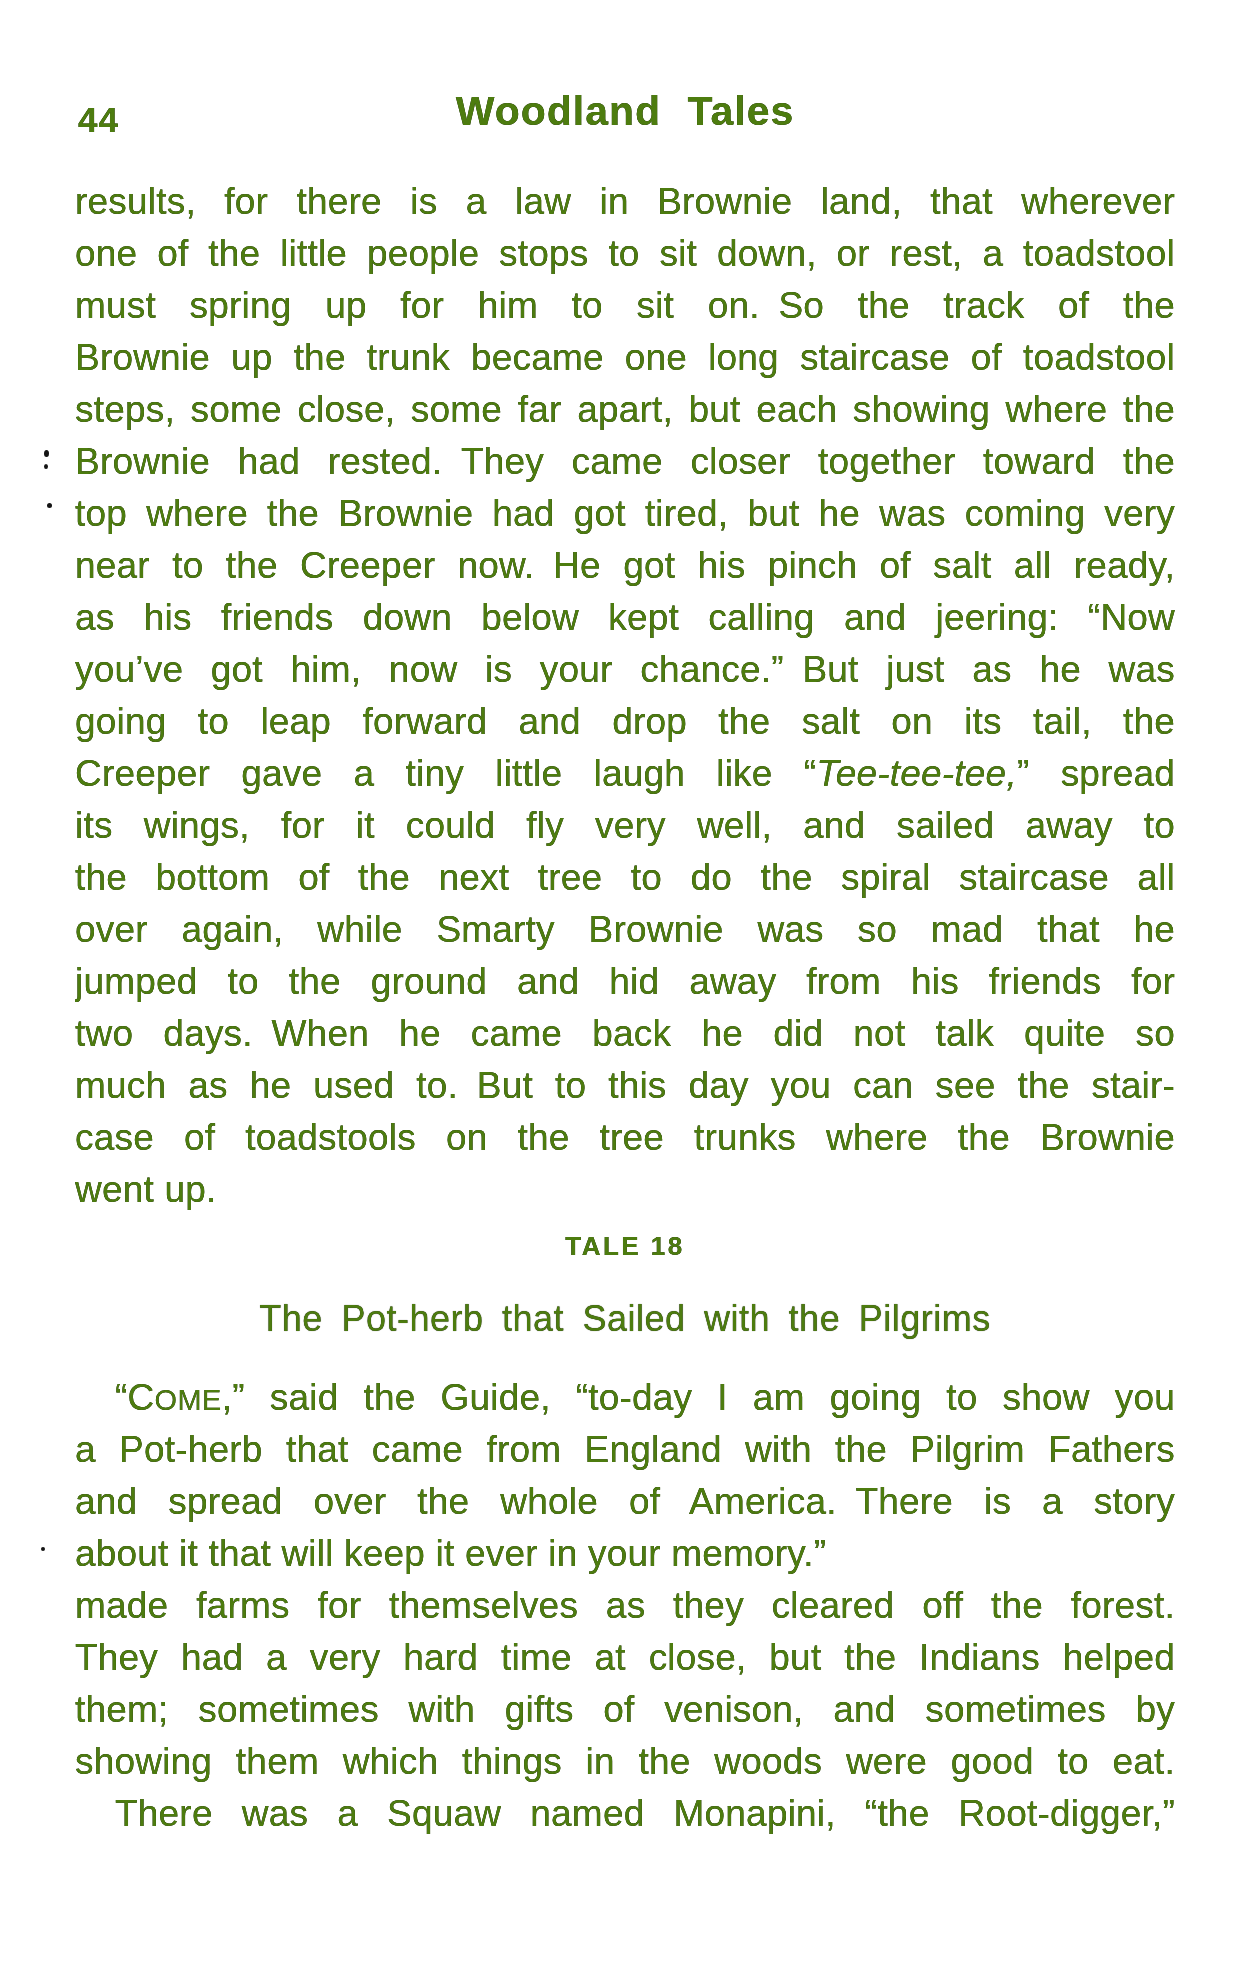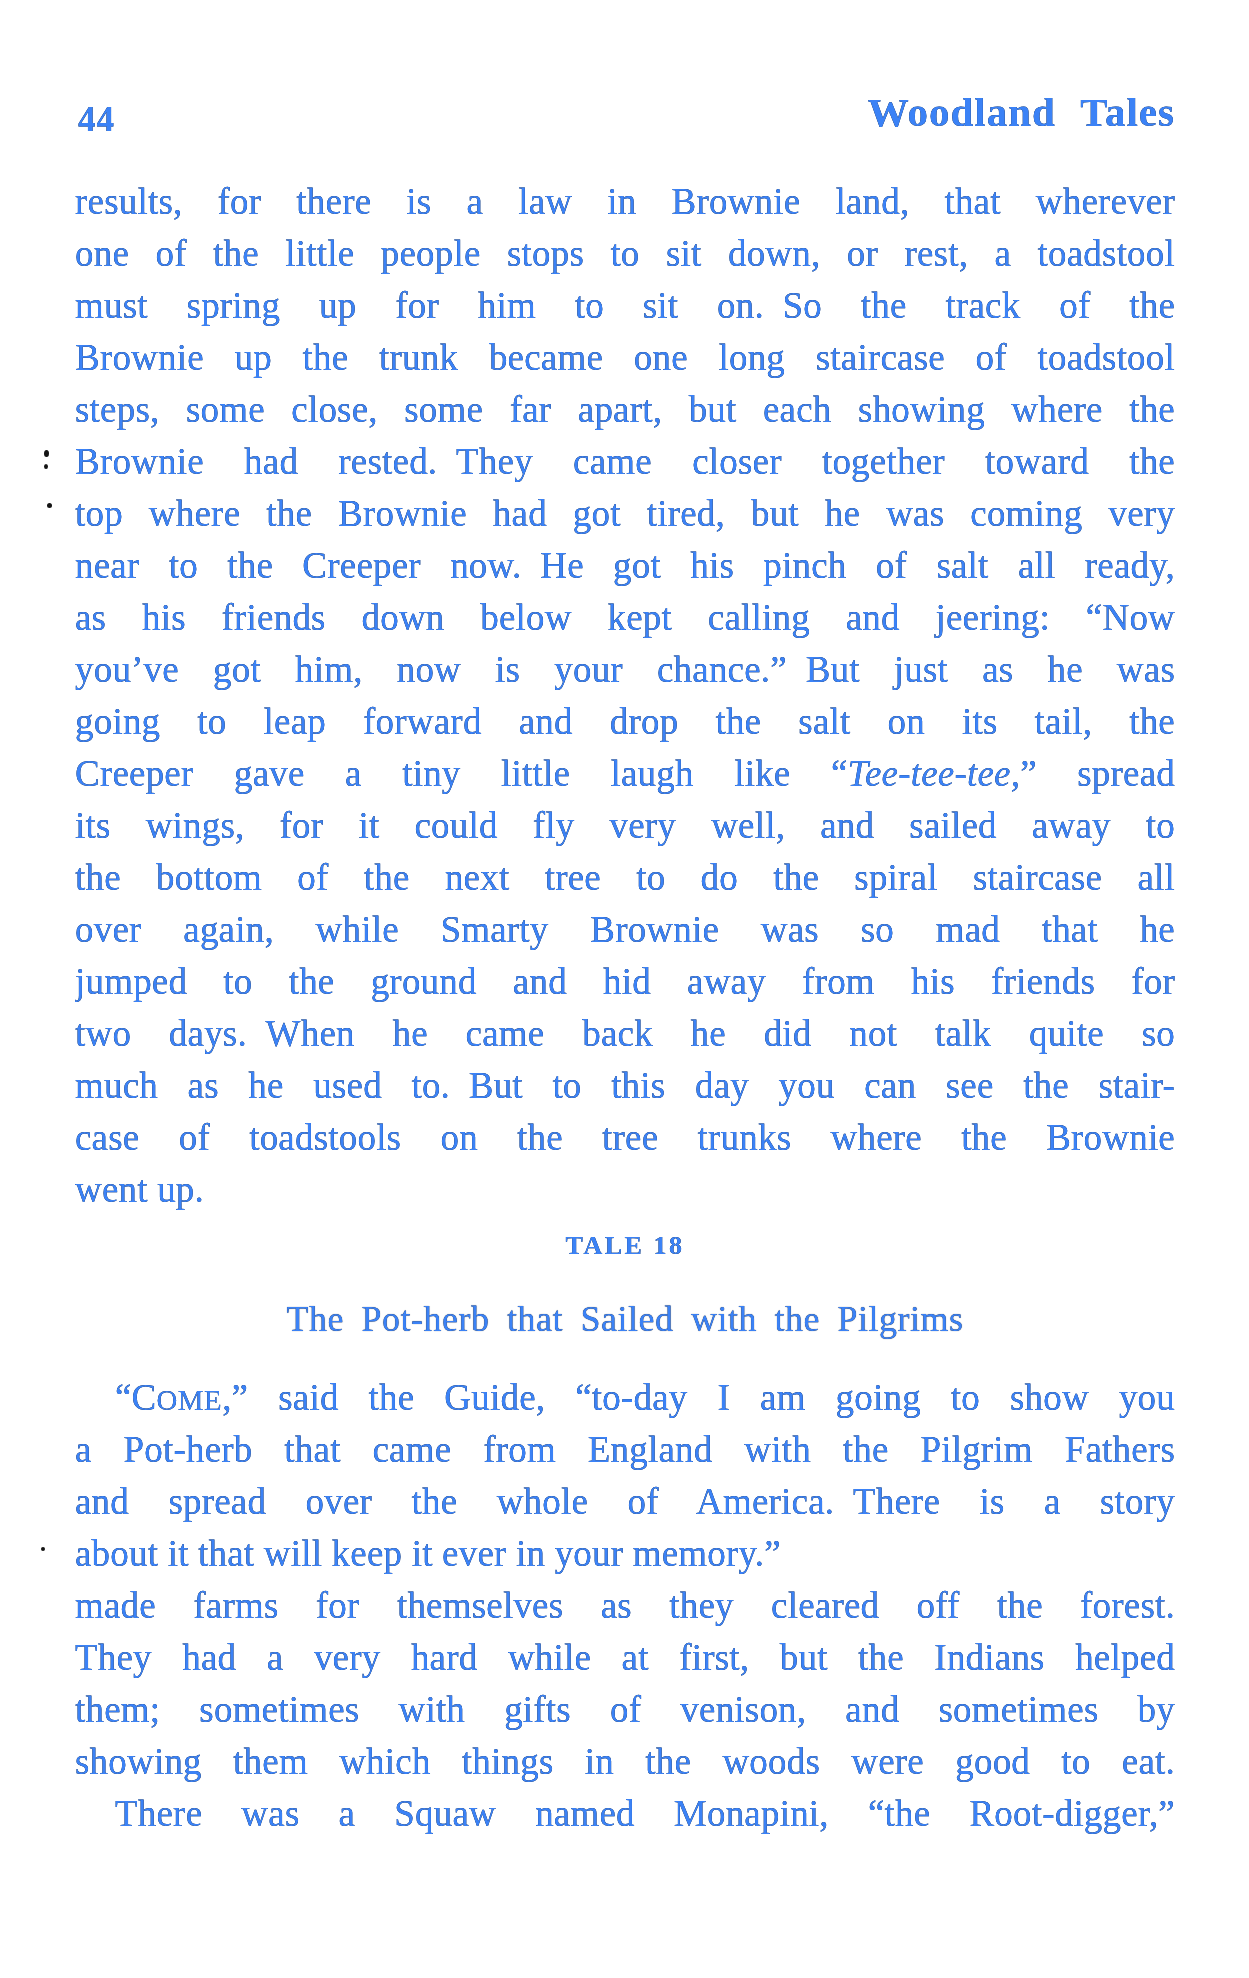--- a/index.html
+++ b/index.html
@@ -1,33 +1,33 @@
 <!DOCTYPE html>
 <html><head>
 <meta charset="utf-8">
 <style>
   html, body { margin: 0; padding: 0; background: #888; }
   .page {
     position: relative;
     width: 1249px;
     height: 1978px;
     background: #ffffff;
-    color: #3b82f6;
-    font-family: Liberation Serif, serif;
+    color: #4d7c0f;
+    font-family: Liberation Sans, sans-serif;
     overflow: hidden;
   }
   .ink { text-shadow: 0 0 0.6px #000; }
 
   .header { position: absolute; top: 88px; left: 75px; width: 1100px; height: 56px; }
   .pagenum {
     position: absolute; left: 3px; top: 12px;
     font-size: 35px; font-weight: 700; letter-spacing: 1px;
   }
   .running-title {
-    text-align: right;
+    text-align: center;
     font-size: 41px; font-weight: 700;
     letter-spacing: 1px; word-spacing: 14px;
   }
 
   .body { position: absolute; left: 75px; top: 176px; width: 1100px; }
 
   .bl {
     height: 52px; line-height: 52px;
     font-size: 37px; letter-spacing: 0.2px;
     overflow: hidden;
@@ -99,21 +99,21 @@
 
     <div class="para2">
       <div class="bl j indent"><span>“C</span><span class="sc">OME</span><span>,” said the Guide, “to-day I am going to show you</span></div>
       <div class="bl j">a Pot-herb that came from England with the Pilgrim Fathers</div>
       <div class="bl j">and spread over the whole of America. There is a story</div>
       <div class="bl last">about it that will keep it ever in your memory.”</div>
     </div>
 
     <div>
       <div class="bl j">made farms for themselves as they cleared off the forest.</div>
-      <div class="bl j">They had a very hard while at first, but the Indians helped</div>
+      <div class="bl j">They had a very hard time at close, but the Indians helped</div>
       <div class="bl j">them; sometimes with gifts of venison, and sometimes by</div>
       <div class="bl j">showing them which things in the woods were good to eat.</div>
     </div>
 
     <div>
       <div class="bl j indent">There was a Squaw named Monapini, “the Root-digger,”</div>
     </div>
 
   </div>
 

